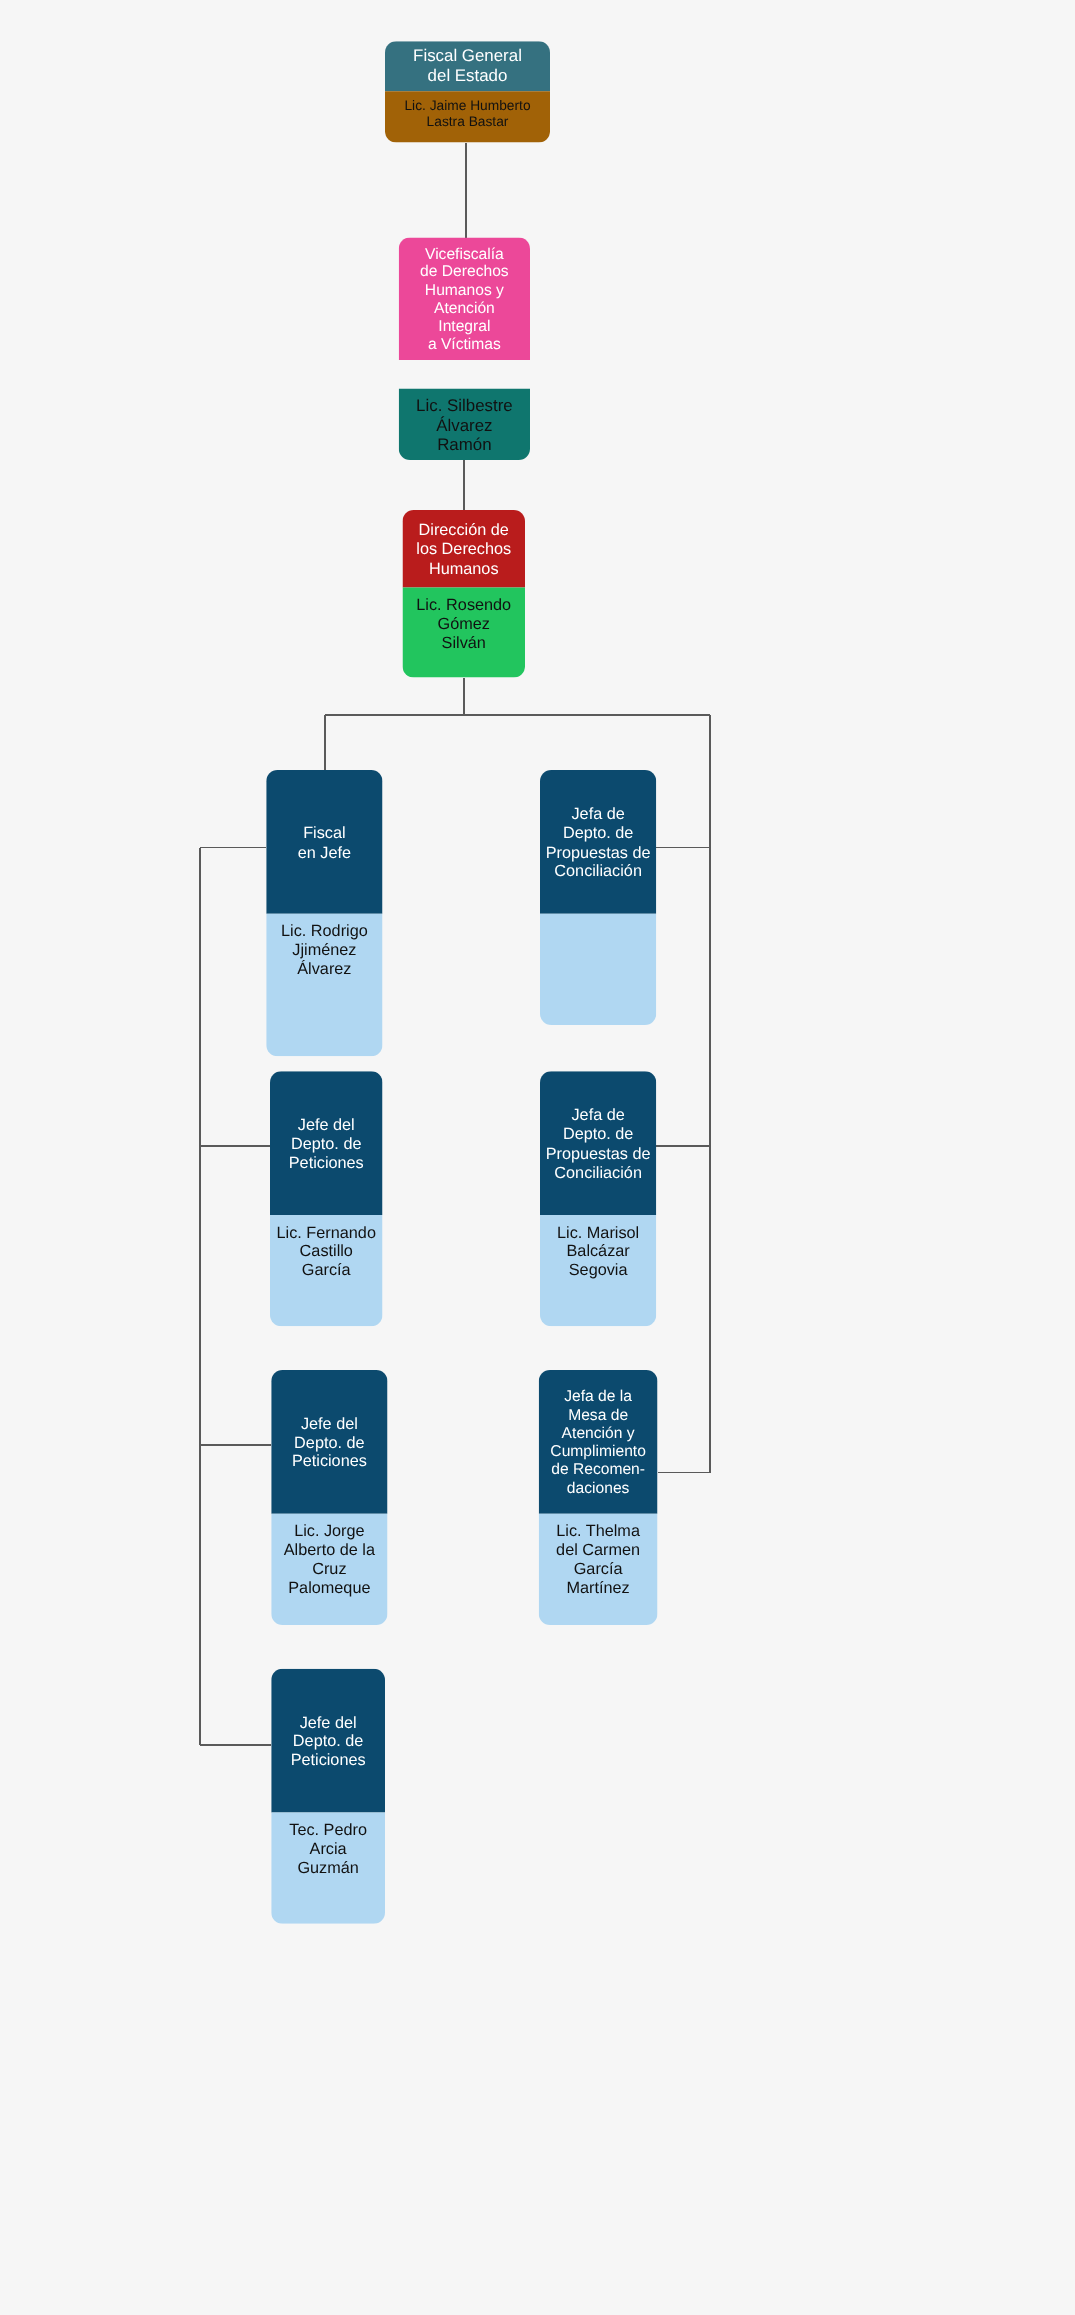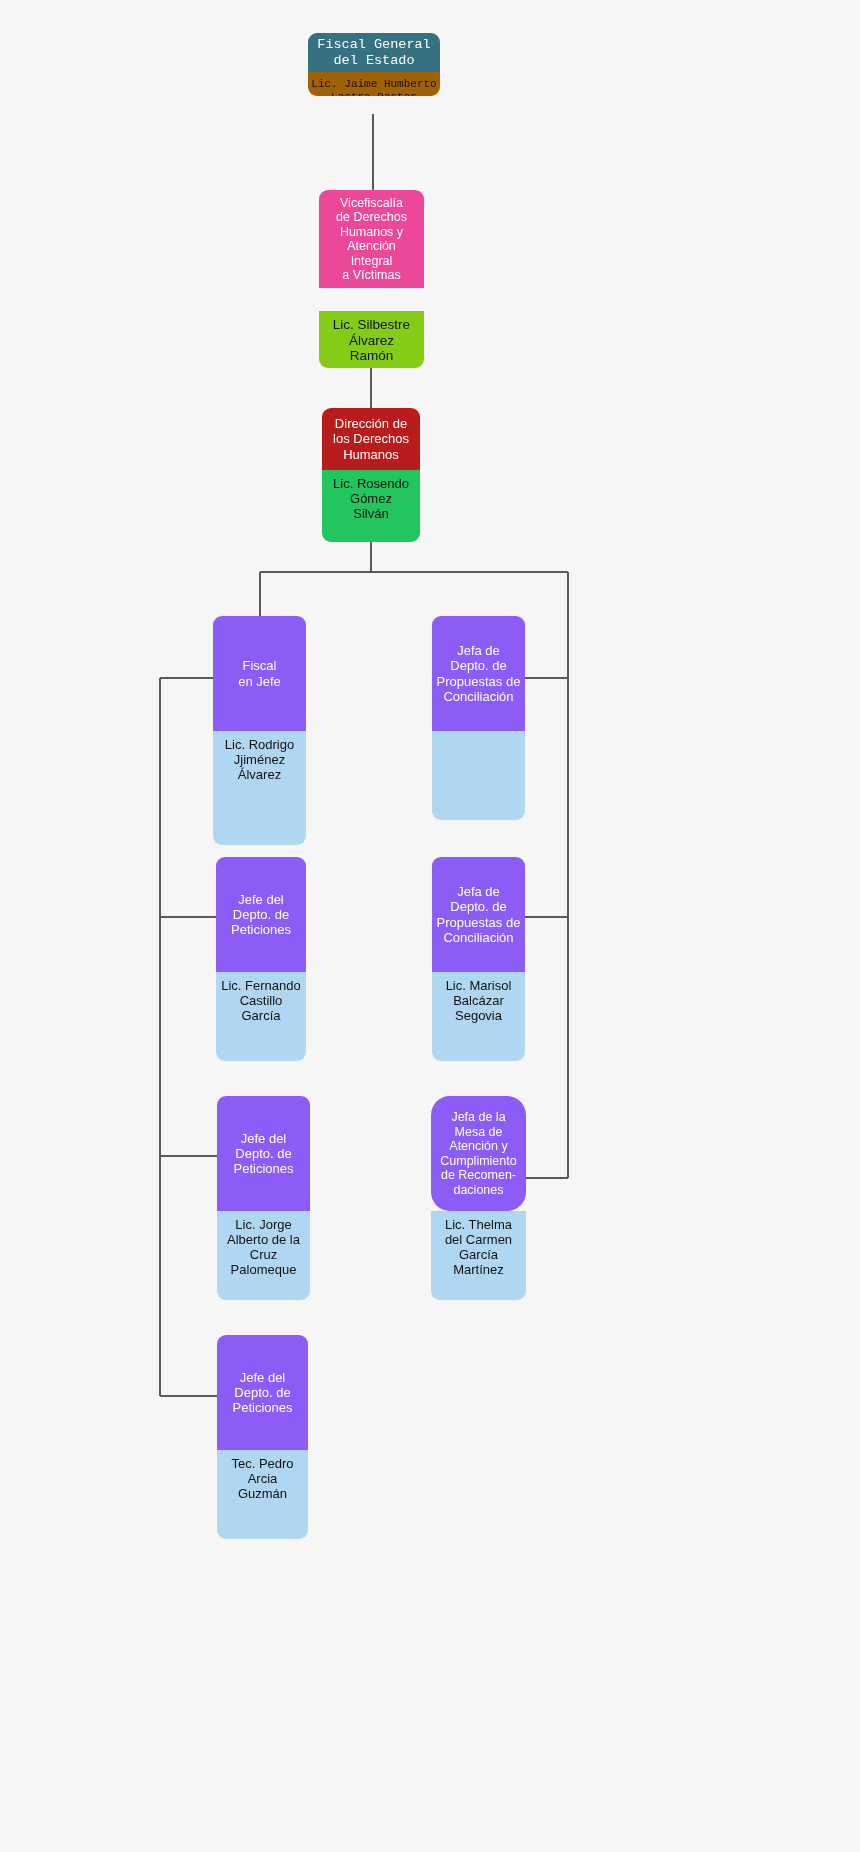--- a/index.html
+++ b/index.html
@@ -53,55 +53,55 @@
     box-sizing: border-box;
     display: flex;
     align-items: flex-start;
     justify-content: center;
     padding: 6px 3px 4px 3px;
     white-space: pre-line;
     flex: 1 1 auto;
   }
 
   
-  #n-fiscal-general { left: 308px; top: 33px; width: 132px; height: 63px; font-family: Liberation Mono, monospace; }
+  #n-fiscal-general { left: 308px; top: 33px; width: 132px; height: 81px; }
   #n-fiscal-general .title   { background: #357180; height: 40px; font-size: 13.5px; }
   #n-fiscal-general .person  { background: #a16207; font-size: 11px; }
 
   
   #n-vicefiscalia { left: 319px; top: 190px; width: 105px; height: 178px; }
   #n-vicefiscalia .title  { background: #ec4899; height: 119px; font-size: 12.5px; align-items: center; }
-  #n-vicefiscalia .person { background: #84cc16; font-size: 13.5px; align-items: center; margin-top: 23px; }
+  #n-vicefiscalia .person { background: #0f766e; font-size: 13.5px; align-items: center; margin-top: 23px; }
 
   
   #n-direccion { left: 322px; top: 408px; width: 98px; height: 134px; }
   #n-direccion .title  { background: #b91c1c; height: 62px; font-size: 13px; }
   #n-direccion .person { background: #22c55e; font-size: 13px; }
 
   
-  .leaf .title  { background: #8b5cf6; font-size: 13px; }
+  .leaf .title  { background: #0c4a6e; font-size: 13px; }
   .leaf .person { background: #b0d7f2; font-size: 13px; }
 
   
   #n-fiscal-jefe   { left: 213px; top: 616px; width: 93px; height: 229px; }
   #n-fiscal-jefe .title { height: 115px; }
   #n-conciliacion-1 { left: 432px; top: 616px; width: 93px; height: 204px; }
   #n-conciliacion-1 .title { height: 115px; }
 
   
   #n-peticiones-1 { left: 216px; top: 857px; width: 90px; height: 204px; }
   #n-peticiones-1 .title { height: 115px; }
   #n-conciliacion-2 { left: 432px; top: 857px; width: 93px; height: 204px; }
   #n-conciliacion-2 .title { height: 115px; }
 
   
   #n-peticiones-2 { left: 217px; top: 1096px; width: 93px; height: 204px; }
   #n-peticiones-2 .title { height: 115px; }
   #n-recomendaciones { left: 431px; top: 1096px; width: 95px; height: 204px; }
-  #n-recomendaciones .title { height: 115px; font-size: 12.5px; border-radius: 19px; }
+  #n-recomendaciones .title { height: 115px; font-size: 12.5px; }
 
   
   #n-peticiones-3 { left: 217px; top: 1335px; width: 91px; height: 204px; }
   #n-peticiones-3 .title { height: 115px; }
 </style>
 </head>
 <body>
 
 <div id="chart-root">
 

